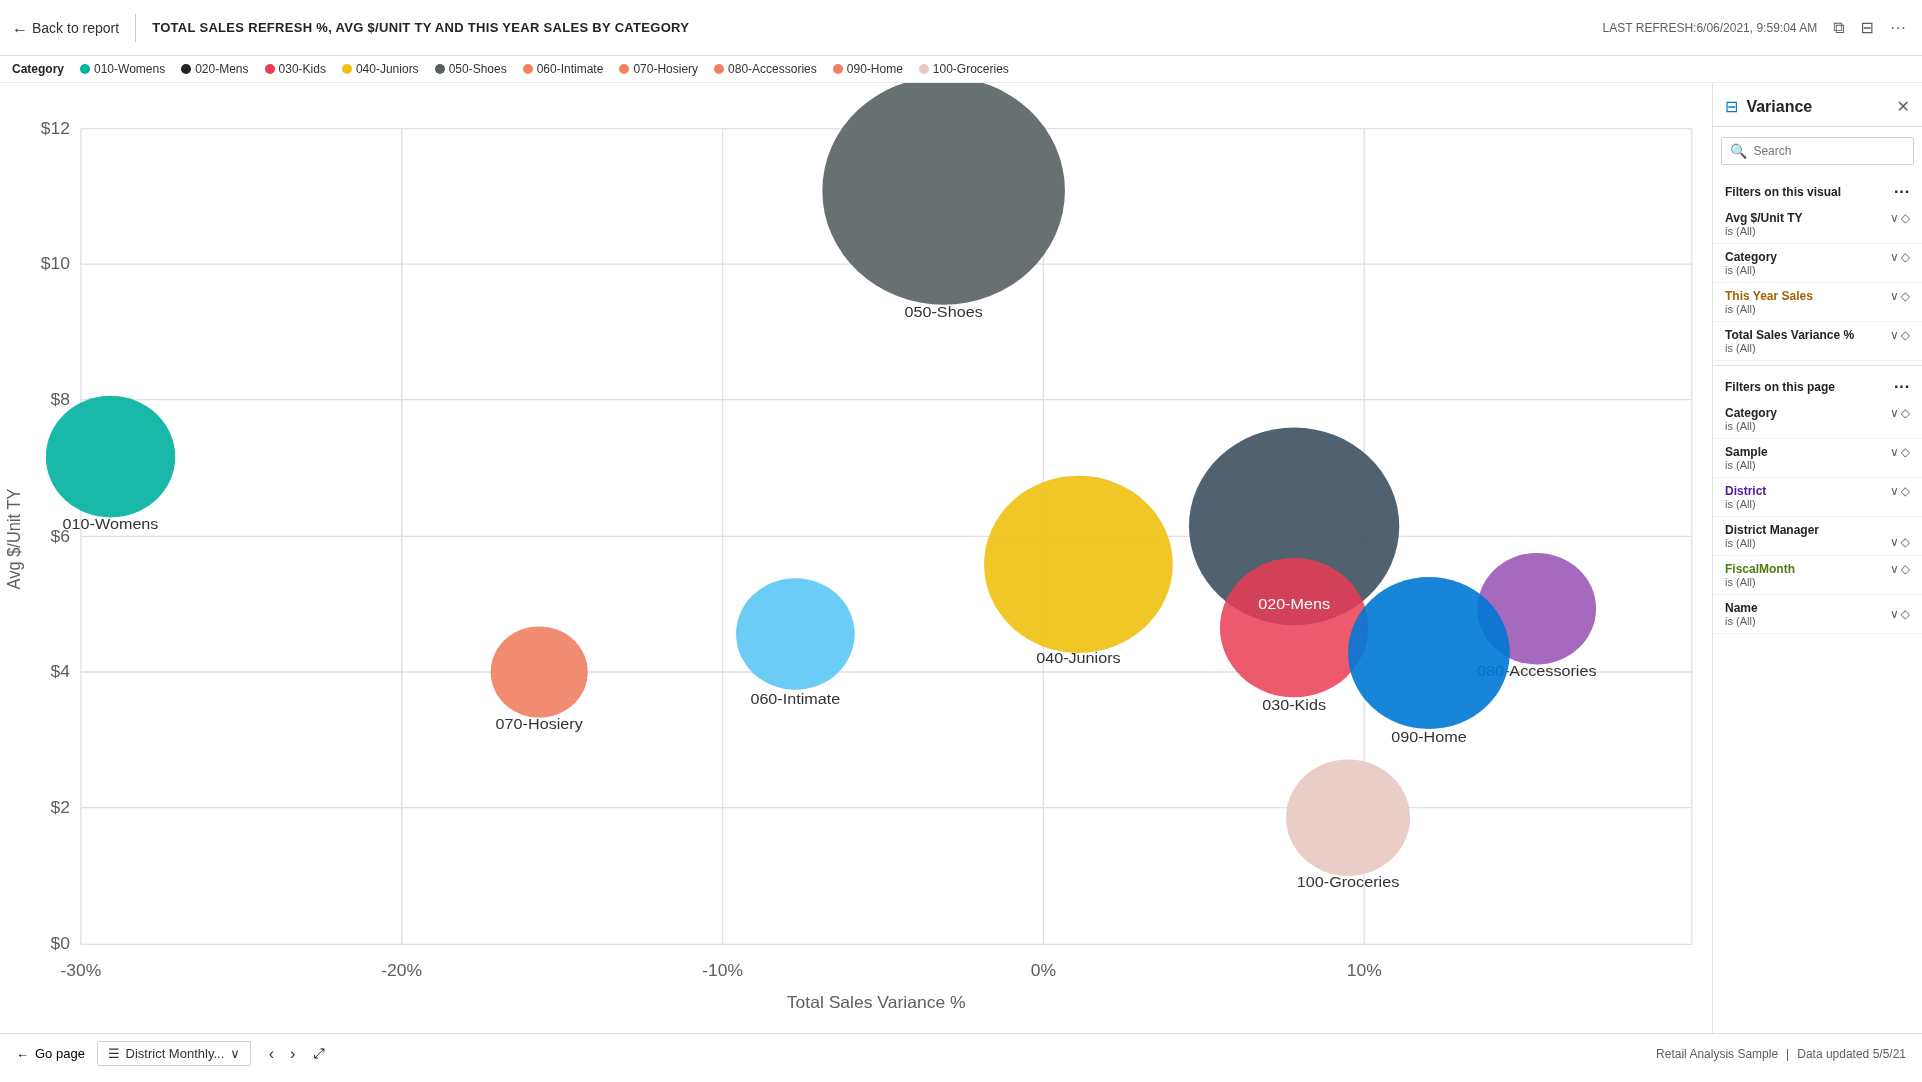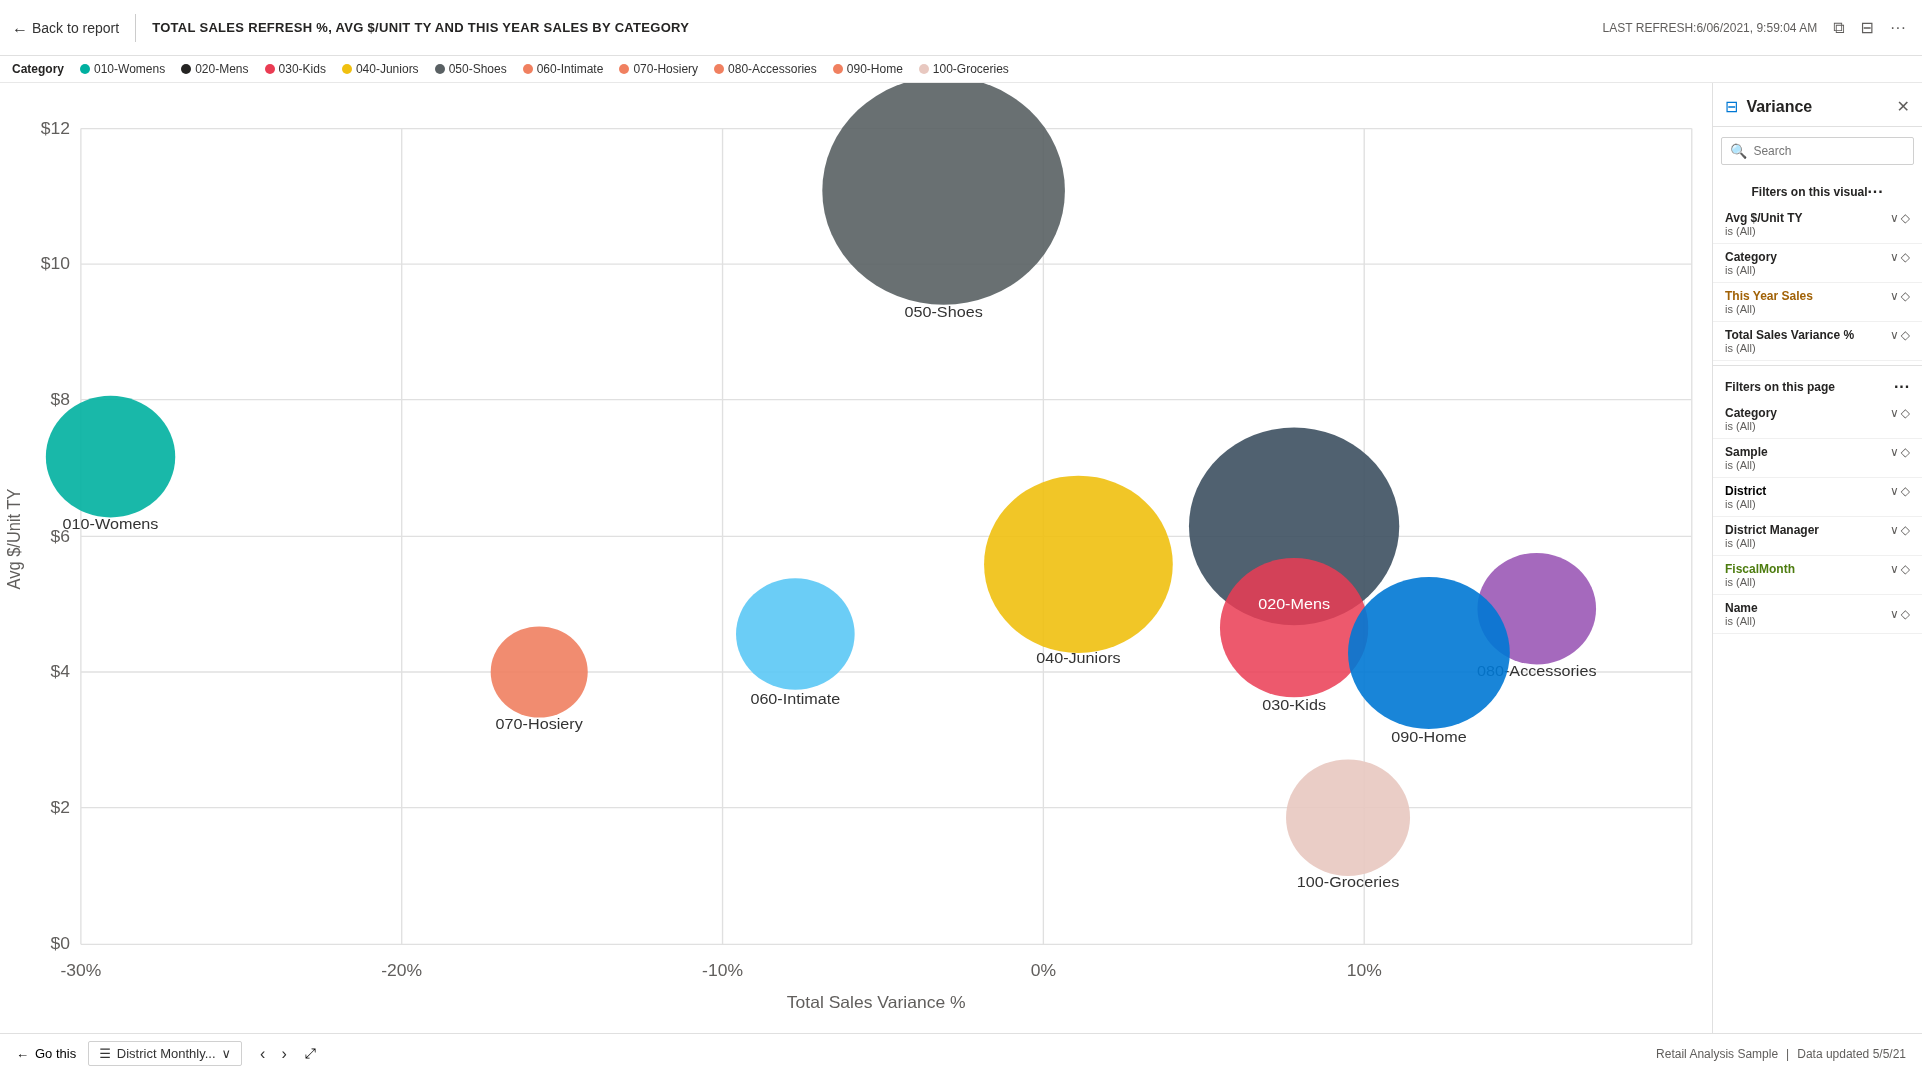--- a/index.html
+++ b/index.html
@@ -178,21 +178,21 @@
         <span style="font-size:16px;font-weight:600;color:#252423;">Variance</span>
       </div>
       <button style="border:none;background:none;cursor:pointer;font-size:16px;color:#605e5c;">✕</button>
     </div>
 
     <div style="display:flex;align-items:center;gap:6px;border:1px solid #d0d0d0;margin:10px 8px;padding:5px 8px;border-radius:2px;">
       <span style="color:#605e5c;font-size:14px;">🔍</span>
       <input type="text" style="border: none; outline: none; font-size: 12px; width: 100%; color: #7f1d1d;" placeholder="Search">
     </div>
 
-    <div style="display:flex;justify-content:center;align-items:center;padding:8px 12px 4px;font-size:12px;font-weight:600;color:#252423;">
+    <div style="display:flex;justify-content:space-between;align-items:center;padding:8px 12px 4px;font-size:12px;font-weight:600;color:#252423;">
       <span>Filters on this visual</span>
       <span style="font-size:16px;cursor:pointer;">···</span>
     </div>
 
     <div class="filter-item" style="padding:6px 12px;border-bottom:1px solid #f0f0f0;display:flex;justify-content:space-between;align-items:flex-start;">
       <div>
         <div style="font-size:12px;font-weight:600;color:#252423;">Avg $/Unit TY</div>
         <div style="font-size:11px;color:#605e5c;">is (All)</div>
       </div>
       <div style="display:flex;align-items:center;gap:2px;">
@@ -256,30 +256,30 @@
         <div style="font-size:11px;color:#605e5c;">is (All)</div>
       </div>
       <div style="display:flex;align-items:center;gap:2px;">
         <span style="color:#605e5c;font-size:12px;cursor:pointer;">∨</span>
         <span style="color:#605e5c;font-size:12px;cursor:pointer;">◇</span>
       </div>
     </div>
 
     <div style="padding:6px 12px;border-bottom:1px solid #f0f0f0;display:flex;justify-content:space-between;align-items:flex-start;">
       <div>
-        <div style="font-size:12px;font-weight:600;color:#000000;text-align:center;">District</div>
-        <div style="font-size:11px;color:#605e5c;">is (All)</div>
-      </div>
-      <div style="display:flex;align-items:center;gap:2px;">
-        <span style="color:#605e5c;font-size:12px;cursor:pointer;">∨</span>
-        <span style="color:#605e5c;font-size:12px;cursor:pointer;">◇</span>
-      </div>
-    </div>
-
-    <div style="padding:6px 12px;border-bottom:1px solid #f0f0f0;display:flex;justify-content:space-between;align-items:flex-start;">
+        <div style="font-size:12px;font-weight:600;color:#4c1d95;text-align:center;">District</div>
+        <div style="font-size:11px;color:#605e5c;">is (All)</div>
+      </div>
+      <div style="display:flex;align-items:center;gap:2px;">
+        <span style="color:#605e5c;font-size:12px;cursor:pointer;">∨</span>
+        <span style="color:#605e5c;font-size:12px;cursor:pointer;">◇</span>
+      </div>
+    </div>
+
+    <div style="padding:6px 12px;border-bottom:1px solid #f0f0f0;display:flex;justify-content:space-between;align-items:flex-end;">
       <div>
         <div style="font-size:12px;font-weight:600;color:#252423;">District Manager</div>
         <div style="font-size:11px;color:#605e5c;">is (All)</div>
       </div>
       <div style="display:flex;align-items:center;gap:2px;">
         <span style="color:#605e5c;font-size:12px;cursor:pointer;">∨</span>
         <span style="color:#605e5c;font-size:12px;cursor:pointer;">◇</span>
       </div>
     </div>
 
@@ -305,21 +305,21 @@
       </div>
     </div>
 
   </div>
 </div>
 
 <div style="height:40px;border-top:1px solid #e0e0e0;display:flex;align-items:center;justify-content:space-between;padding:0 16px;">
   <div style="display:flex;align-items:center;gap:12px;">
     <button style="display:flex;align-items:center;gap:6px;cursor:pointer;border:none;background:none;font-size:13px;">
       <span>←</span>
-      <span>Go this</span>
+      <span>Go page</span>
     </button>
     <div style="display:flex;align-items:center;gap:6px;border:1px solid #d0d0d0;padding:4px 10px;border-radius:2px;font-size:13px;cursor:pointer;">
       <span>☰</span>
       <span>District Monthly...</span>
       <span>∨</span>
     </div>
     <div style="display:flex;gap:4px;">
       <button style="border:none;background:none;cursor:pointer;font-size:16px;color:#333;padding:2px 6px;">‹</button>
       <button style="border:none;background:none;cursor:pointer;font-size:16px;color:#333;padding:2px 6px;">›</button>
     </div>

